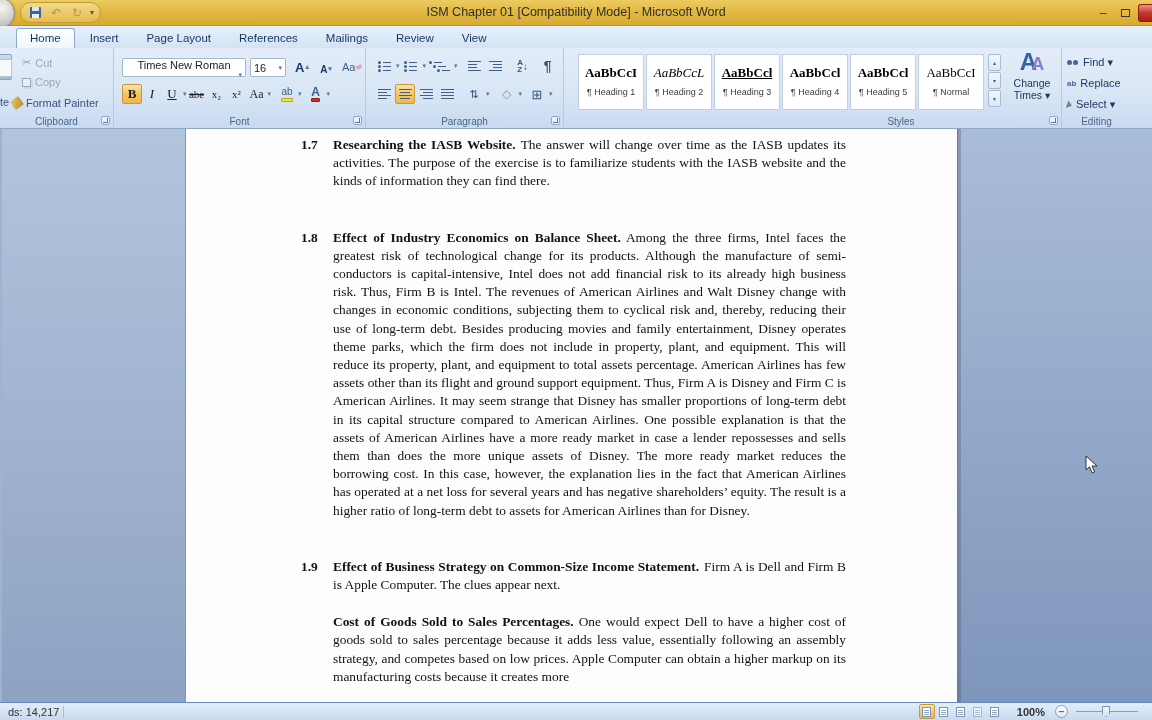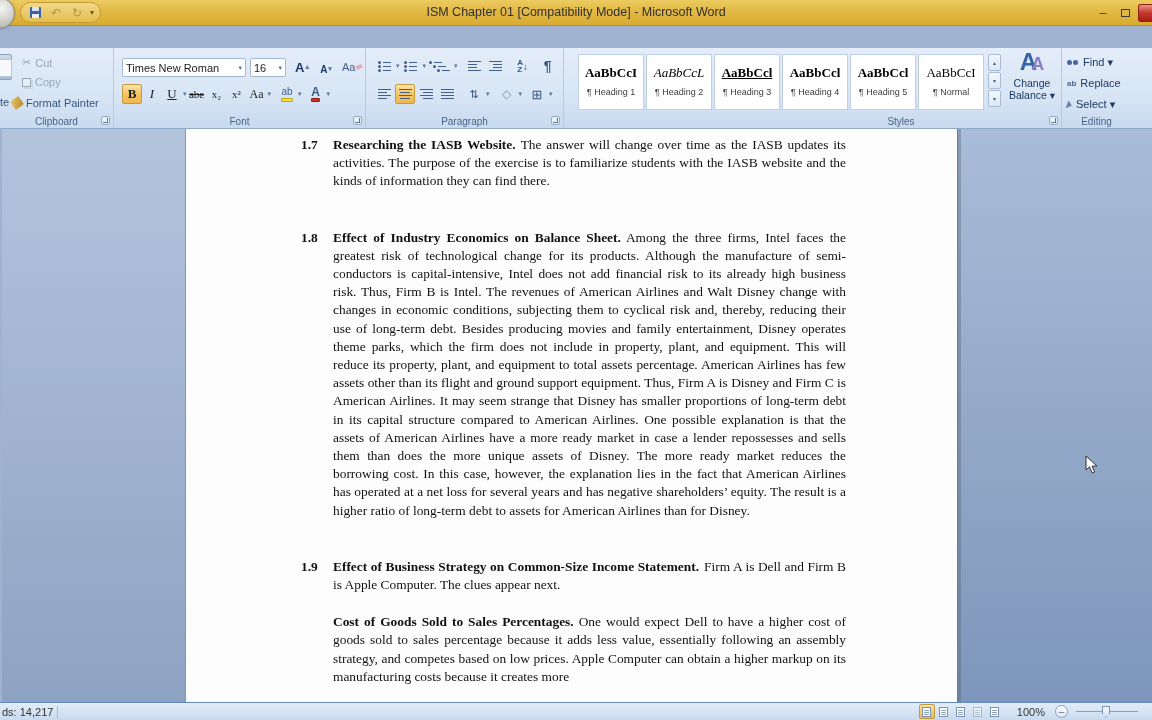--- a/index.html
+++ b/index.html
@@ -164,23 +164,23 @@
   .sec-head { font-weight:bold; margin-right:5px; }
   .sec.sub { margin-top:-19px; margin-bottom:0; }
   
   .cursor { position:absolute; left:1083px; top:326px; }
   
   .statusbar {
     position:absolute; left:0; top:702px; width:1152px; height:18px;
     background:linear-gradient(#e3edf9, #c9daee);
     border-top:1px solid #6189bd; display:flex; align-items:center; font-size:11px; color:#333;
   }
-  .wordcount { margin-left:2px; }
+  .wordcount { margin-left:8px; }
   .sb-sep { width:1px; height:12px; background:#a9bcd2; margin:0 4px; }
-  .sb-right { position:absolute; right:0; top:0; height:17px; display:flex; align-items:center; }
+  .sb-right { position:absolute; right:0; top:0; height:17px; display:flex; align-items:center;font-weight:bold; }
   .viewbtns { display:flex; gap:1px; margin-right:14px; }
   .viewbtn { width:16px; height:15px; display:flex; align-items:center; justify-content:center; border-radius:2px; border:1px solid transparent; }
   .viewbtn.active { background:linear-gradient(#fbe2a9,#f0b84a); border-color:#c29a3f; }
   .vico { width:9px; height:10px; background:#fff; border:1px solid #7d93b0; position:relative; }
   .vico:before { content:""; position:absolute; left:1px; top:2px; right:1px; height:1px; background:#90a5bd; box-shadow:0 2px 0 #90a5bd, 0 4px 0 #90a5bd; }
   .zoomlvl { margin-right:10px; color:#333; }
   .zoom-minus { width:13px; height:13px; border-radius:50%; border:1px solid #8ba0ba; background:linear-gradient(#fff,#dde7f2); color:#55708f; font-size:10px; line-height:11px; text-align:center; margin-right:8px; }
   .zoomtrack { width:62px; height:1px; background:#8aa0bc; position:relative; margin-right:14px; }
   .zoomthumb { position:absolute; left:26px; top:-5px; width:8px; height:11px; background:linear-gradient(#f4f8fc,#d3e0ee); border:1px solid #7d93b0; clip-path:polygon(0 0,100% 0,100% 70%,50% 100%,0 70%); }
 </style>
@@ -206,20 +206,29 @@
     <div class="title-text">ISM Chapter 01 [Compatibility Mode] - Microsoft Word</div>
     <div class="winbtns">
       <span class="winbtn">–</span>
       <span class="winbtn">
           <span class="restore-glyph"></span>
         </span>
       <span class="closebtn"></span>
     </div>
   </div>
 
+  <div class="tabrow">
+    <span class="tab active">Home</span>
+    <span class="tab">Insert</span>
+    <span class="tab">Page Layout</span>
+    <span class="tab">References</span>
+    <span class="tab">Mailings</span>
+    <span class="tab">Review</span>
+    <span class="tab">View</span>
+  </div>
 
   <div class="ribbon">
 
     <div class="group g-clipboard">
       <div class="paste-frag"></div>
       <div class="paste-label">te</div>
       <div class="clip-item disabled" style="left:22px; top:8px;">
         <span>✂</span>
         <span>Cut</span>
       </div>
@@ -229,21 +238,21 @@
       </div>
       <div class="clip-item" style="left:12px; top:49px; color:#35567e;">
         <span class="fp-icon"></span>
         <span>Format Painter</span>
       </div>
       <div class="grouplabel">Clipboard</div>
       <div class="launcher"></div>
     </div>
 
     <div class="group g-font">
-      <div class="combo" style="left:8px; top:10px; width:124px;">
+      <div class="combo" style="left:8px; top:10px; width:124px;flex-direction:column;">
         <span>Times New Roman</span>
         <span class="caret">▾</span>
       </div>
       <div class="combo" style="left:136px; top:10px; width:36px;">
         <span>16</span>
         <span class="caret">▾</span>
       </div>
       <span class="rbtn" style="position:absolute;left:178px;top:9px;font-weight:bold;font-size:13px;color:#1c3a63;">
           <span>A</span>
           <span class="caret">▴</span>
@@ -434,21 +443,21 @@
       </div>
       <div class="stylescroll">
         <span>▴</span>
         <span>▾</span>
         <span>▾</span>
       </div>
       <div class="changestyles">
         <div class="aa-big">A<em>A</em></div>
         <div class="txt">
           <span>Change</span><br>
-          <span>Balance ▾</span>
+          <span>Times ▾</span>
         </div>
       </div>
       <div class="grouplabel" style="right:60px; left:auto; width:200px;">Styles</div>
       <div class="launcher"></div>
     </div>
 
     <div class="group g-editing">
       <div class="ed-item" style="top:8px;">
         <span class="binoc"></span>
         <span>Find ▾</span>

